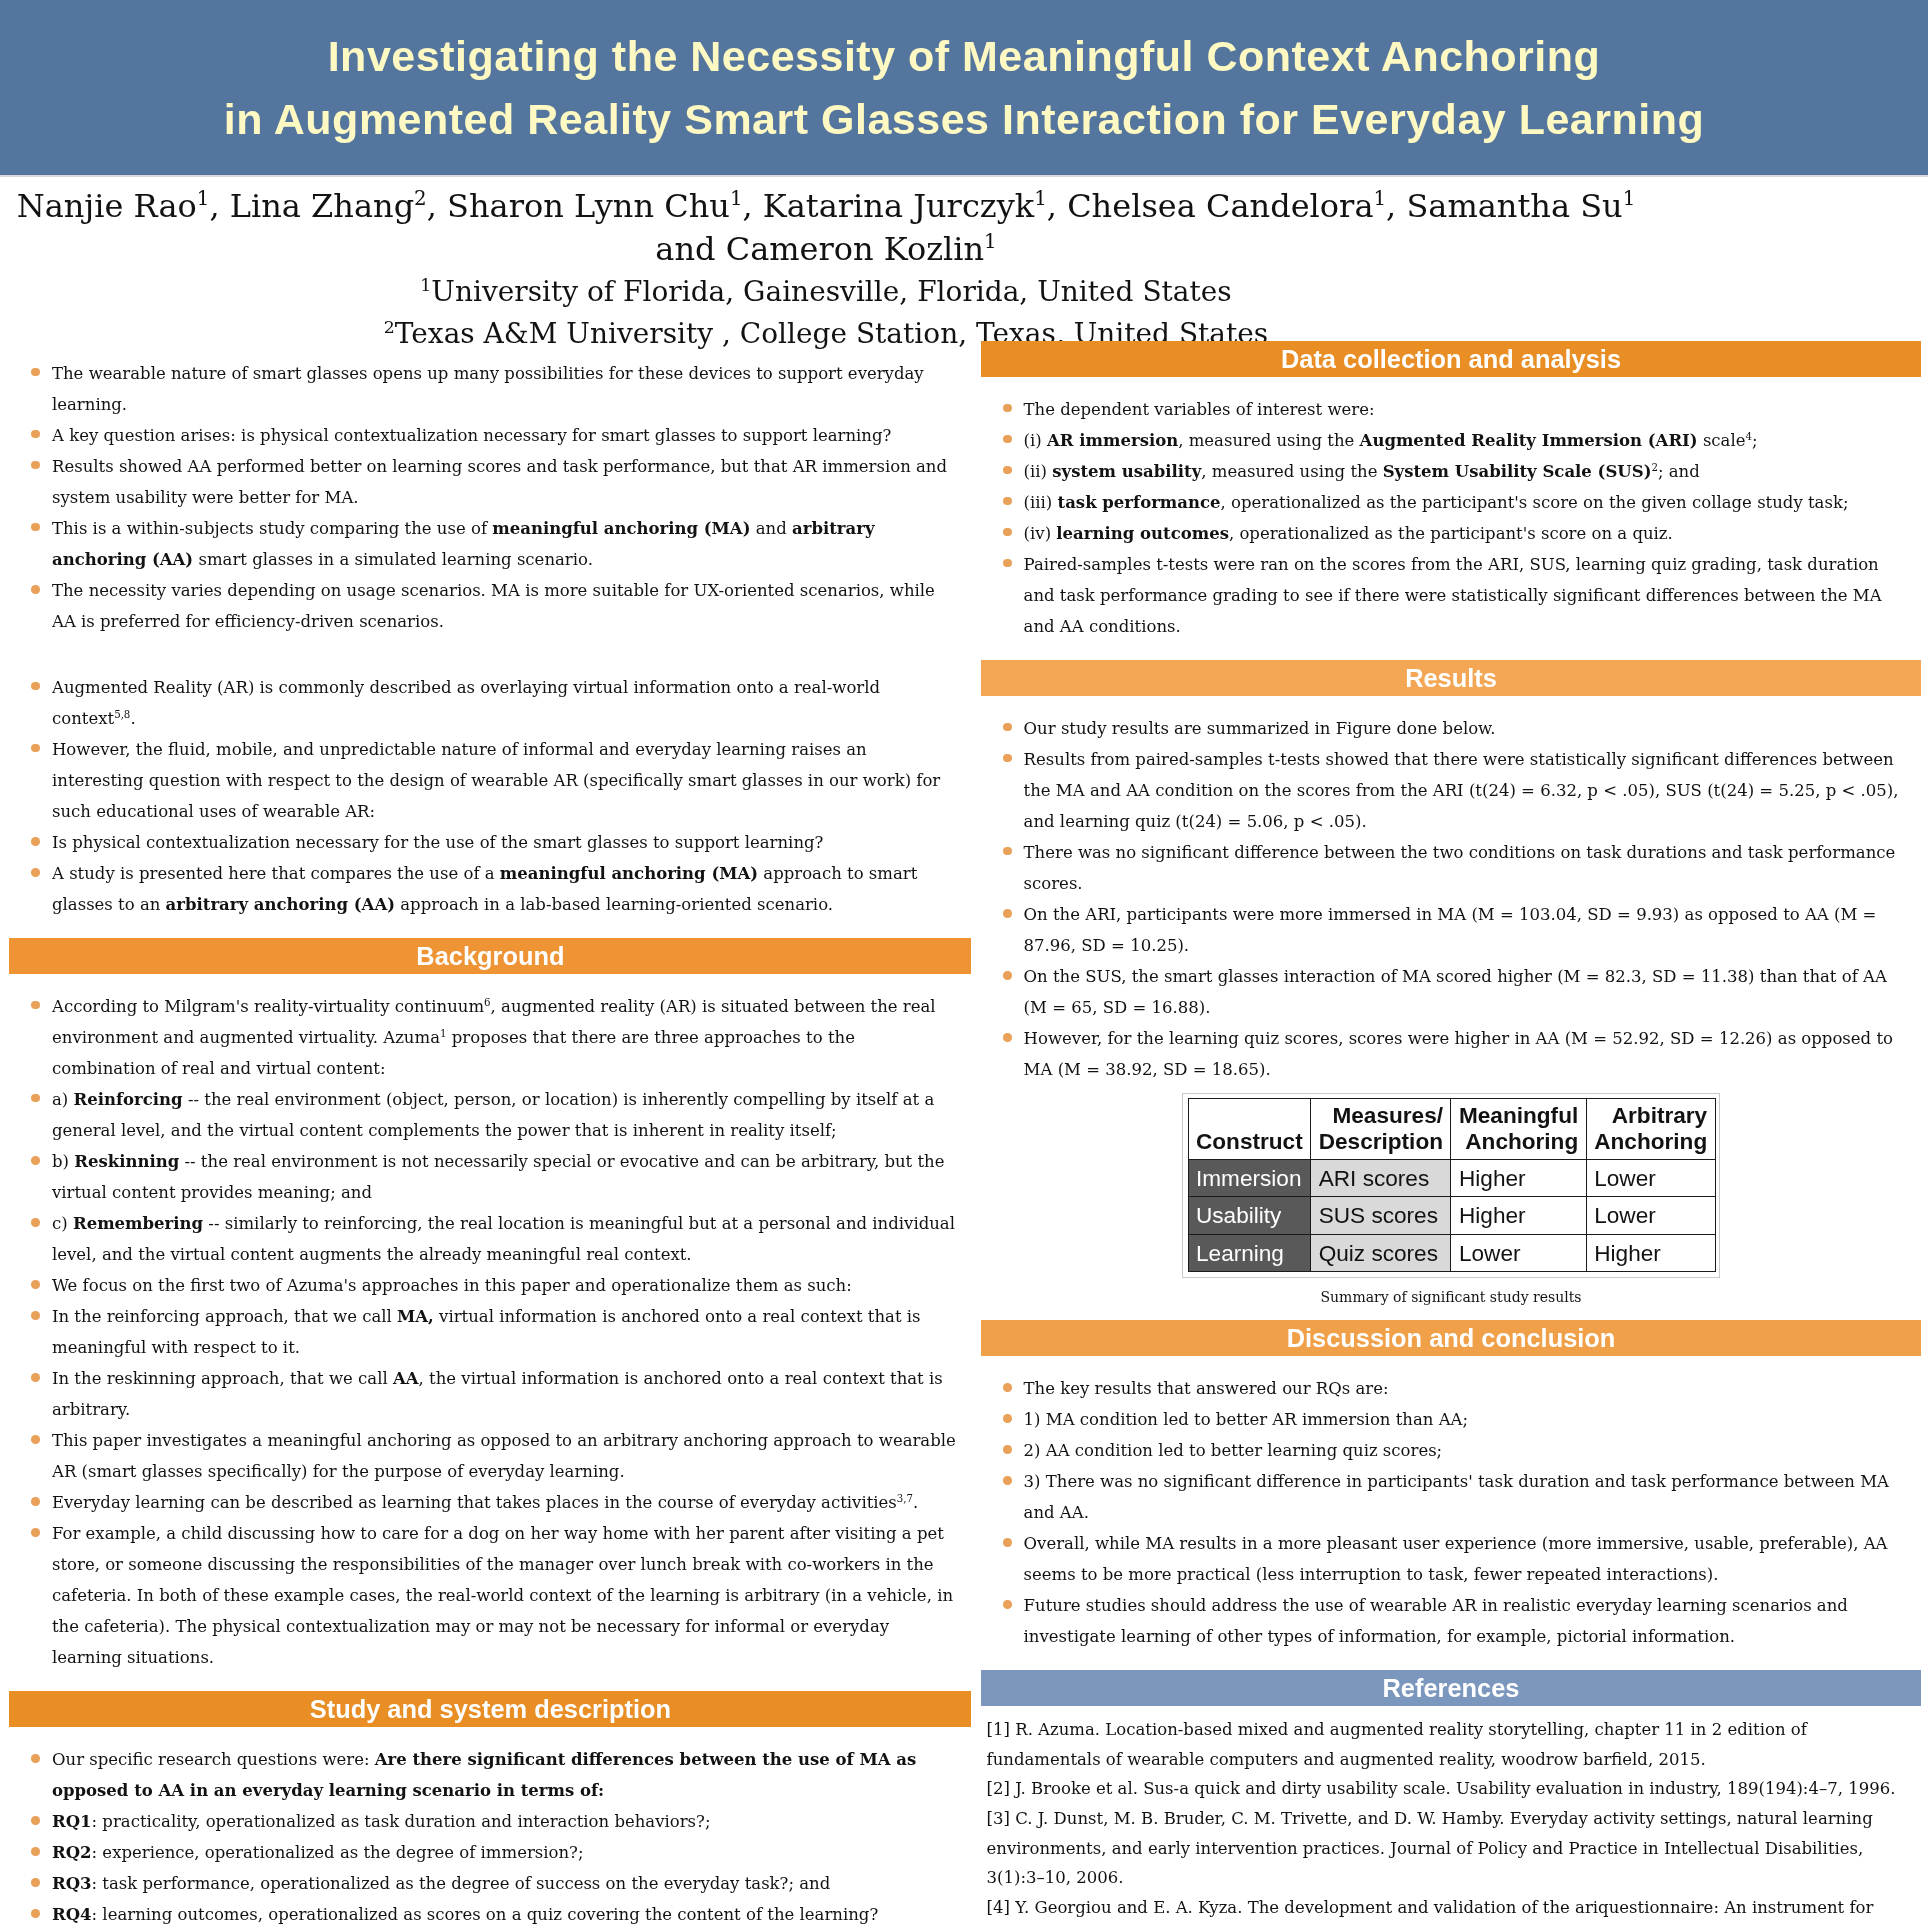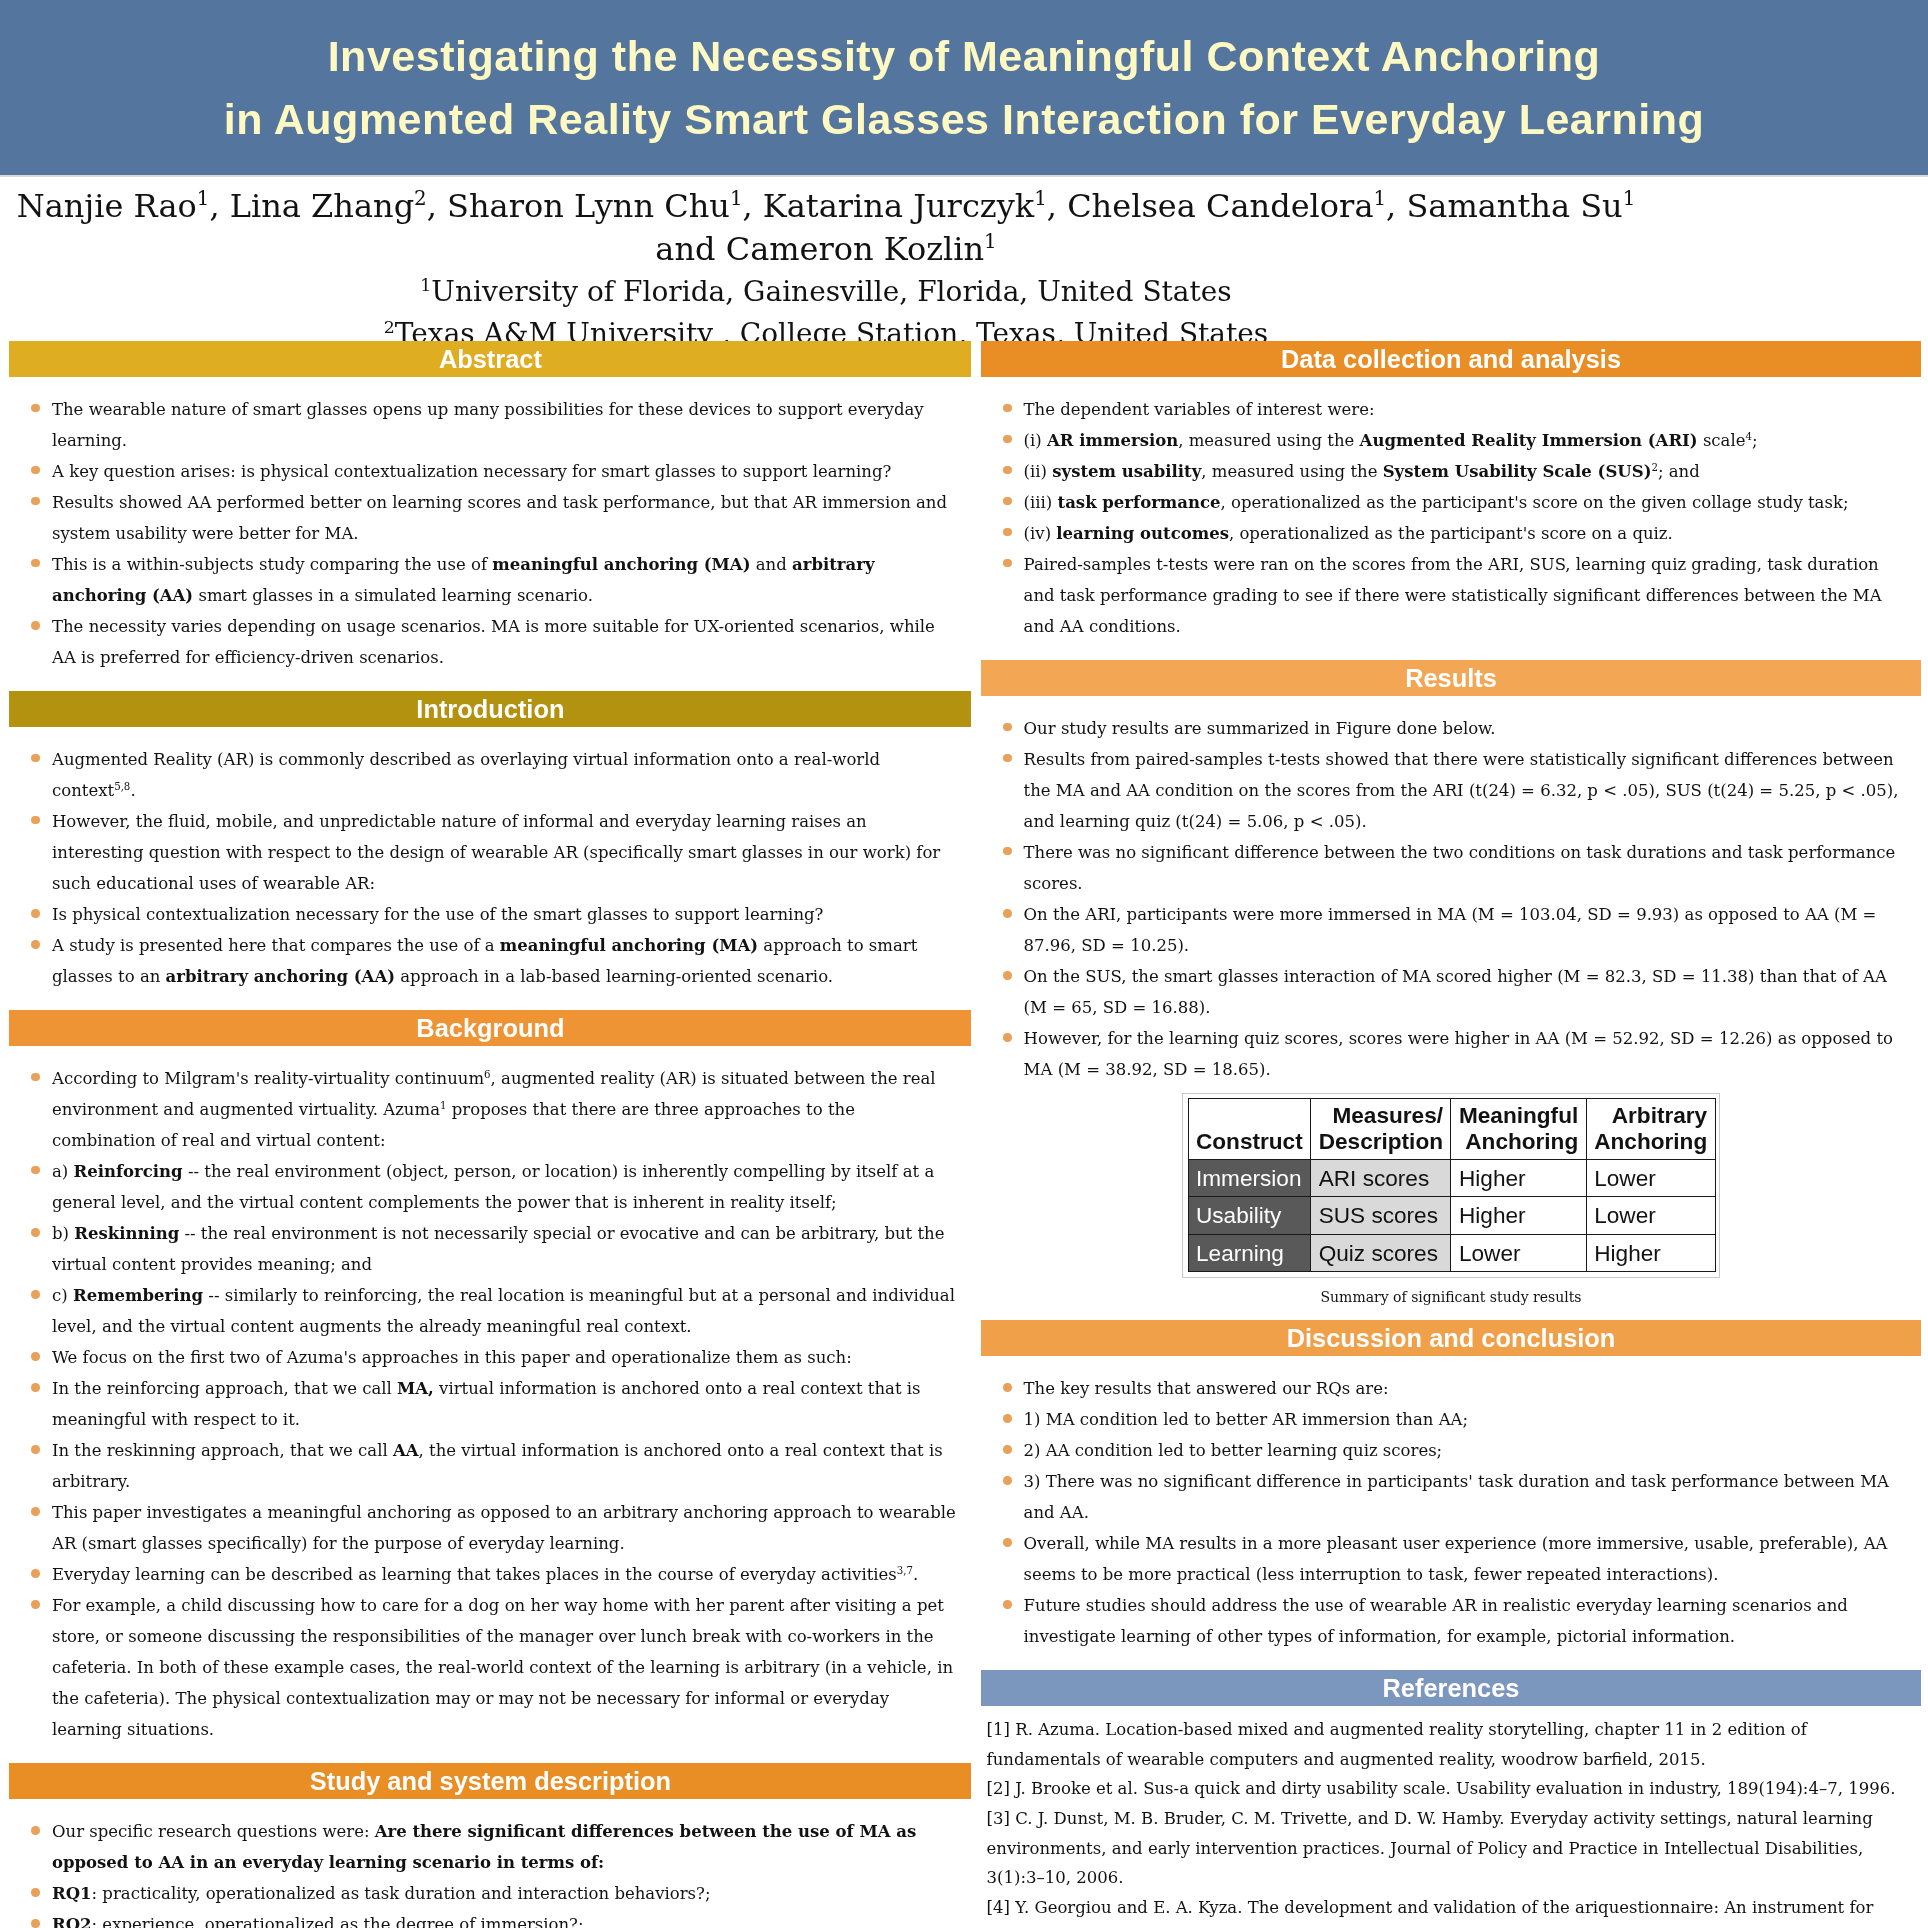--- a/index.html
+++ b/index.html
@@ -64,34 +64,32 @@
 
   <div class="authors">
     <div class="a-line">Nanjie Rao<sup>1</sup>, Lina Zhang<sup>2</sup>, Sharon Lynn Chu<sup>1</sup>, Katarina Jurczyk<sup>1</sup>, Chelsea Candelora<sup>1</sup>, Samantha Su<sup>1</sup> and Cameron Kozlin<sup>1</sup></div>
     <div class="affil"><sup>1</sup>University of Florida, Gainesville, Florida, United States</div>
     <div class="affil"><sup>2</sup>Texas A&amp;M University , College Station, Texas, United States</div>
   </div>
 
   <div class="col col-left">
 
     <div class="sec">
-      <div class="sec-h h-gold">Abstract</div>
       <div class="sec-b">
           <ul class="blist">
             <li class="bullet"><span class="dot"></span><span class="btxt">The wearable nature of smart glasses opens up many possibilities for these devices to support everyday learning.</span></li>
             <li class="bullet"><span class="dot"></span><span class="btxt">A key question arises: is physical contextualization necessary for smart glasses to support learning?</span></li>
             <li class="bullet"><span class="dot"></span><span class="btxt">Results showed AA performed better on learning scores and task performance, but that AR immersion and system usability were better for MA.</span></li>
             <li class="bullet"><span class="dot"></span><span class="btxt">This is a within-subjects study comparing the use of <b>meaningful anchoring (MA)</b> and <b>arbitrary anchoring (AA)</b> smart glasses in a simulated learning scenario.</span></li>
             <li class="bullet"><span class="dot"></span><span class="btxt">The necessity varies depending on usage scenarios. MA is more suitable for UX-oriented scenarios, while AA is preferred for efficiency-driven scenarios.</span></li>
           </ul>
         </div>
     </div>
 
     <div class="sec">
-      <div class="sec-h h-olive">Introduction</div>
       <div class="sec-b">
           <ul class="blist">
             <li class="bullet"><span class="dot"></span><span class="btxt">Augmented Reality (AR) is commonly described as overlaying virtual information onto a real-world context<sup>5,8</sup>.</span></li>
             <li class="bullet"><span class="dot"></span><span class="btxt">However, the fluid, mobile, and unpredictable nature of informal and everyday learning raises an interesting question with respect to the design of wearable AR (specifically smart glasses in our work) for such educational uses of wearable AR:</span></li>
             <li class="bullet"><span class="dot"></span><span class="btxt">Is physical contextualization necessary for the use of the smart glasses to support learning?</span></li>
             <li class="bullet"><span class="dot"></span><span class="btxt">A study is presented here that compares the use of a <b>meaningful anchoring (MA)</b> approach to smart glasses to an <b>arbitrary anchoring (AA)</b> approach in a lab-based learning-oriented scenario.</span></li>
           </ul>
         </div>
     </div>
 

